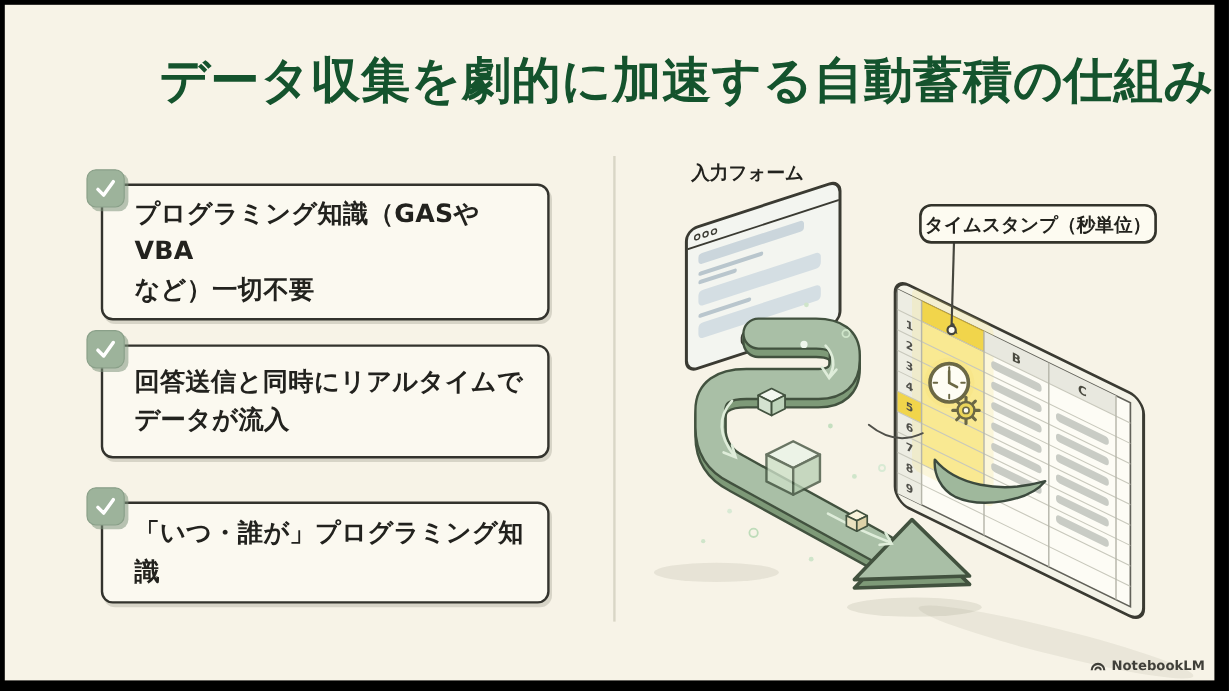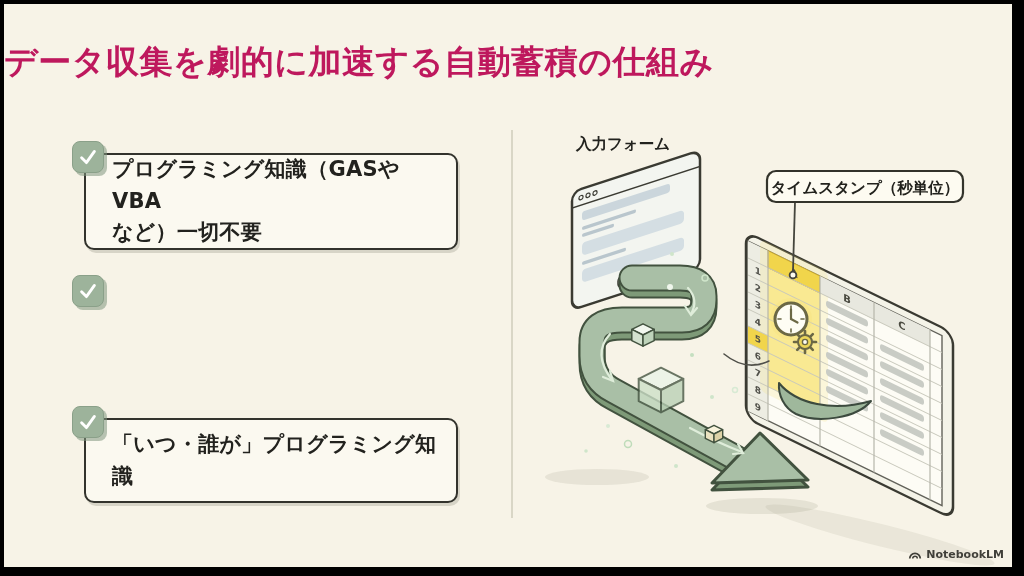--- a/index.html
+++ b/index.html
@@ -1,49 +1,53 @@
 <!DOCTYPE html>
 <html><head>
 <meta charset="utf-8">
 <style>
   html,body{margin:0;padding:0;background:#000;width:1024px;height:576px;overflow:hidden;
     font-family:"DejaVu Sans","Liberation Sans",sans-serif;}
   .slide{position:absolute;left:4px;top:4px;width:1008px;height:563px;background:#F7F3E7;overflow:hidden;}
-  .title{position:absolute;left:0;top:36px;width:100%;text-align:left;font-size:33px;font-weight:800;
-    color:#be185d;letter-spacing:.5px;white-space:nowrap;}
+  .title{position:absolute;left:0;top:36px;width:100%;text-align:right;font-size:41px;font-weight:800;
+    color:#14532d;letter-spacing:.5px;white-space:nowrap;}
   .divider{position:absolute;left:507px;top:126px;width:2px;height:388px;background:#D9D6C6;}
   .card{position:absolute;left:80px;width:374px;background:#FBF9F0;border:2px solid #33332D;border-radius:10px;
     box-shadow:2px 3px 0 rgba(70,70,55,.18);display:flex;align-items:center;box-sizing:border-box;
     padding:8px 14px 8px 26px;}
   .card-text{font-size:21px;font-weight:700;color:#22221E;line-height:1.5;white-space:pre-line;letter-spacing:.3px;}
   .check{position:absolute;left:68px;width:30px;height:30px;background:#9DB39B;border:1px solid #8AA089;
     border-radius:8px;box-shadow:3px 3px 0 rgba(127,149,126,.55);z-index:5;display:flex;align-items:center;justify-content:center;}
   .illus{position:absolute;left:-4px;top:-4px;width:1024px;height:576px;pointer-events:none;}
   .footer{position:absolute;right:8px;bottom:6px;display:flex;align-items:flex-end;gap:4px;
     font-size:11px;font-weight:700;color:#403F39;}
   svg text{font-family:"DejaVu Sans","Liberation Sans",sans-serif;}
 </style>
 </head>
 <body>
 
 <div class="slide">
 
   <div class="title">データ収集を劇的に加速する自動蓄積の仕組み</div>
   <div class="divider"></div>
 
-  <div class="card" style="top:149px;height:97px">
+  <div class="card" style="top:149px;height:114px">
     <div class="card-text">プログラミング知識（GASやVBA
 など）一切不要</div>
   </div>
   <div class="check" style="top:137px">
     <svg width="24" height="24" viewBox="0 0 30 30">
       <polyline points="7,16 13,22 23,8" fill="none" stroke="#FFFFFF" stroke-width="3.6" stroke-linecap="round" stroke-linejoin="round"></polyline>
     </svg>
   </div>
 
+  <div class="card" style="top:283px;height:95px">
+    <div class="card-text">回答送信と同時にリアルタイムで
+データが流入</div>
+  </div>
   <div class="check" style="top:271px">
     <svg width="24" height="24" viewBox="0 0 30 30">
       <polyline points="7,16 13,22 23,8" fill="none" stroke="#FFFFFF" stroke-width="3.6" stroke-linecap="round" stroke-linejoin="round"></polyline>
     </svg>
   </div>
 
   <div class="card" style="top:414px;height:85px">
     <div class="card-text">「いつ・誰が」プログラミング知識</div>
   </div>
   <div class="check" style="top:402px">

